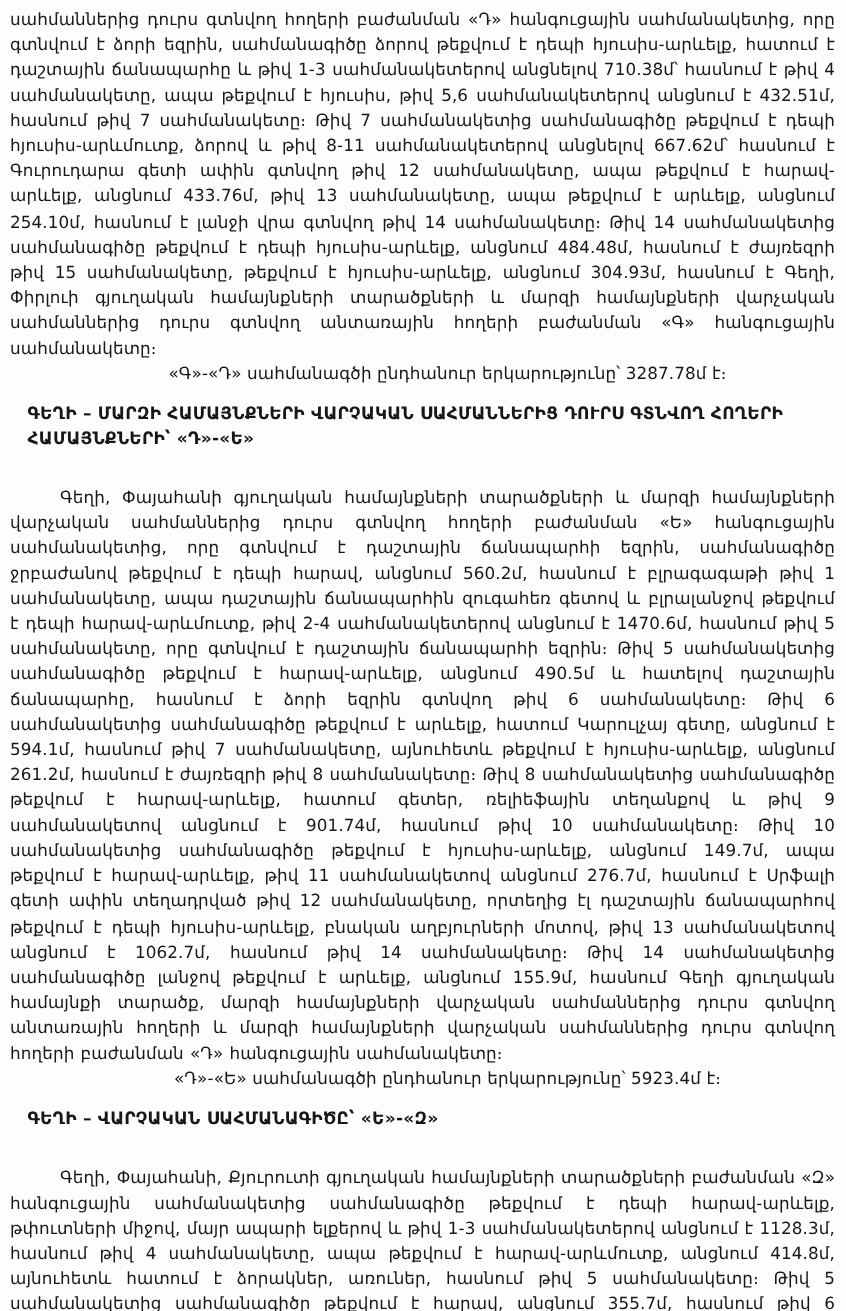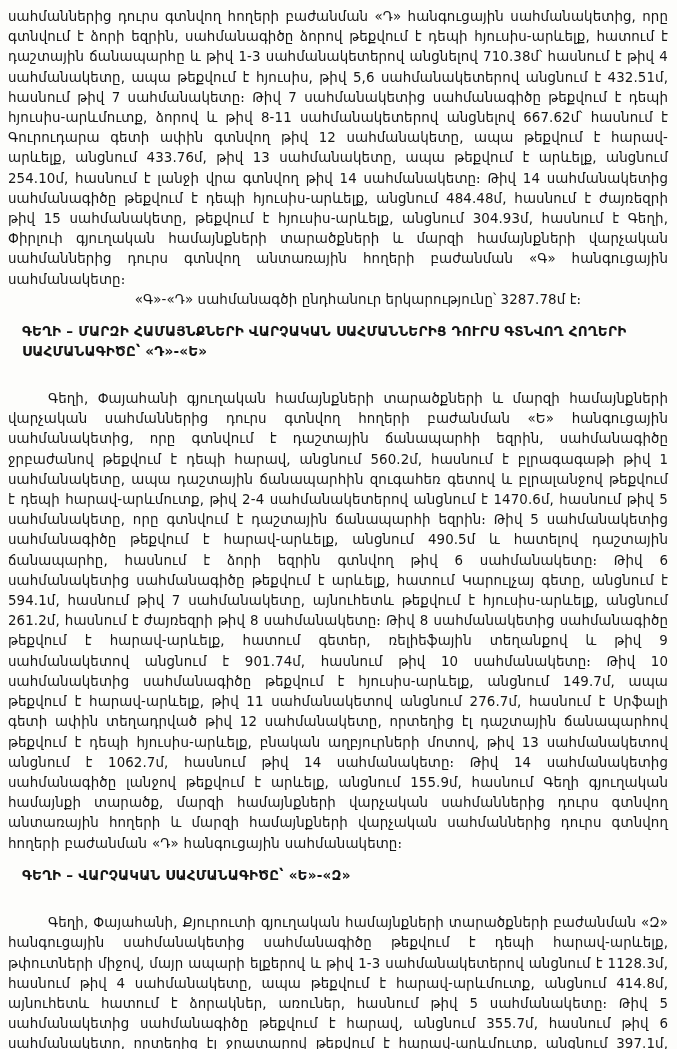--- a/index.html
+++ b/index.html
@@ -48,25 +48,26 @@
 <body>
 
 <div class="page">
 
   <p class="para">սահմաններից դուրս գտնվող հողերի բաժանման «Դ» հանգուցային սահմանակետից, որը գտնվում է ձորի եզրին, սահմանագիծը ձորով թեքվում է դեպի հյուսիս-արևելք, հատում է դաշտային ճանապարհը և թիվ 1-3 սահմանակետերով անցնելով 710.38մ՝ հասնում է թիվ 4 սահմանակետը, ապա թեքվում է հյուսիս, թիվ 5,6 սահմանակետերով անցնում է 432.51մ, հասնում թիվ 7 սահմանակետը։ Թիվ 7 սահմանակետից սահմանագիծը թեքվում է դեպի հյուսիս-արևմուտք, ձորով և թիվ 8-11 սահմանակետերով անցնելով 667.62մ՝ հասնում է Գուրուդարա գետի ափին գտնվող թիվ 12 սահմանակետը, ապա թեքվում է հարավ-արևելք, անցնում 433.76մ, թիվ 13 սահմանակետը, ապա թեքվում է արևելք, անցնում 254.10մ, հասնում է լանջի վրա գտնվող թիվ 14 սահմանակետը։ Թիվ 14 սահմանակետից սահմանագիծը թեքվում է դեպի հյուսիս-արևելք, անցնում 484.48մ, հասնում է ժայռեզրի թիվ 15 սահմանակետը, թեքվում է հյուսիս-արևելք, անցնում 304.93մ, հասնում է Գեղի, Փիրլուի գյուղական համայնքների տարածքների և մարզի համայնքների վարչական սահմաններից դուրս գտնվող անտառային հողերի բաժանման «Գ» հանգուցային սահմանակետը։</p>
 
   <p class="total-line">«Գ»-«Դ» սահմանագծի ընդհանուր երկարությունը՝ 3287.78մ է։</p>
 
   <h2 class="heading">
     <span class="hline">ԳԵՂԻ – ՄԱՐԶԻ ՀԱՄԱՅՆՔՆԵՐԻ ՎԱՐՉԱԿԱՆ ՍԱՀՄԱՆՆԵՐԻՑ ԴՈՒՐՍ ԳՏՆՎՈՂ ՀՈՂԵՐԻ</span>
-    <span class="hline">ՍԱՀՄԱՆԱԳԻԾԸ՝ «Դ»-«Ե»</span>
+    <span class="hline">ՀԱՄԱՅՆՔՆԵՐԻ՝ «Դ»-«Ե»</span>
   </h2>
 
   <p class="para indent">Գեղի, Փայահանի գյուղական համայնքների տարածքների և մարզի համայնքների վարչական սահմաններից դուրս գտնվող հողերի բաժանման «Ե» հանգուցային սահմանակետից, որը գտնվում է դաշտային ճանապարհի եզրին, սահմանագիծը ջրբաժանով թեքվում է դեպի հարավ, անցնում 560.2մ, հասնում է բլրագագաթի թիվ 1 սահմանակետը, ապա դաշտային ճանապարհին զուգահեռ գետով և բլրալանջով թեքվում է դեպի հարավ-արևմուտք, թիվ 2-4 սահմանակետերով անցնում է 1470.6մ, հասնում թիվ 5 սահմանակետը, որը գտնվում է դաշտային ճանապարհի եզրին։ Թիվ 5 սահմանակետից սահմանագիծը թեքվում է հարավ-արևելք, անցնում 490.5մ և հատելով դաշտային ճանապարհը, հասնում է ձորի եզրին գտնվող թիվ 6 սահմանակետը։ Թիվ 6 սահմանակետից սահմանագիծը թեքվում է արևելք, հատում Կարուլչայ գետը, անցնում է 594.1մ, հասնում թիվ 7 սահմանակետը, այնուհետև թեքվում է հյուսիս-արևելք, անցնում 261.2մ, հասնում է ժայռեզրի թիվ 8 սահմանակետը։ Թիվ 8 սահմանակետից սահմանագիծը թեքվում է հարավ-արևելք, հատում գետեր, ռելիեֆային տեղանքով և թիվ 9 սահմանակետով անցնում է 901.74մ, հասնում թիվ 10 սահմանակետը։ Թիվ 10 սահմանակետից սահմանագիծը թեքվում է հյուսիս-արևելք, անցնում 149.7մ, ապա թեքվում է հարավ-արևելք, թիվ 11 սահմանակետով անցնում 276.7մ, հասնում է Սրֆալի գետի ափին տեղադրված թիվ 12 սահմանակետը, որտեղից էլ դաշտային ճանապարհով թեքվում է դեպի հյուսիս-արևելք, բնական աղբյուրների մոտով, թիվ 13 սահմանակետով անցնում է 1062.7մ, հասնում թիվ 14 սահմանակետը։ Թիվ 14 սահմանակետից սահմանագիծը լանջով թեքվում է արևելք, անցնում 155.9մ, հասնում Գեղի գյուղական համայնքի տարածք, մարզի համայնքների վարչական սահմաններից դուրս գտնվող անտառային հողերի և մարզի համայնքների վարչական սահմաններից դուրս գտնվող հողերի բաժանման «Դ» հանգուցային սահմանակետը։</p>
 
+  <p class="total-line">«Դ»-«Ե» սահմանագծի ընդհանուր երկարությունը՝ 5923.4մ է։</p>
 
   <h2 class="heading">
     <span class="hline">ԳԵՂԻ – ՎԱՐՉԱԿԱՆ ՍԱՀՄԱՆԱԳԻԾԸ՝ «Ե»-«Զ»</span>
   </h2>
 
   <p class="para indent">Գեղի, Փայահանի, Քյուրուտի գյուղական համայնքների տարածքների բաժանման «Զ» հանգուցային սահմանակետից սահմանագիծը թեքվում է դեպի հարավ-արևելք, թփուտների միջով, մայր ապարի ելքերով և թիվ 1-3 սահմանակետերով անցնում է 1128.3մ, հասնում թիվ 4 սահմանակետը, ապա թեքվում է հարավ-արևմուտք, անցնում 414.8մ, այնուհետև հատում է ձորակներ, առուներ, հասնում թիվ 5 սահմանակետը։ Թիվ 5 սահմանակետից սահմանագիծը թեքվում է հարավ, անցնում 355.7մ, հասնում թիվ 6 սահմանակետը, որտեղից էլ ջրատարով թեքվում է հարավ-արևմուտք, անցնում 397.1մ, հասնում է թիվ 7 սահմանակետը։ Թիվ 7 սահմանակետից սահմանագիծը թեքվում է հարավ, Գեղիի բնակավայրի կողքով անցնում է 66.4մ, հատում գետը, հասնում է թիվ 8 սահմանակետը, ապա թեքվում է հյուսիս-արևմուտք, թիվ 9 սահմանակետով անցնում 379.2մ, հասնում թիվ 10 սահմանակետը։ Թիվ 10 սահմանակետից սահմանագիծը թեքվում է հարավ, անցնում 376.8մ, ապա թեքվում է հարավ-արևելք, անցնում 730.87մ և ջրբաժանով հասնում է Գեղի, Փայահանի գյուղական համայնքների տարածքների և մարզի</p>
 
 </div>
 
 </body></html>

